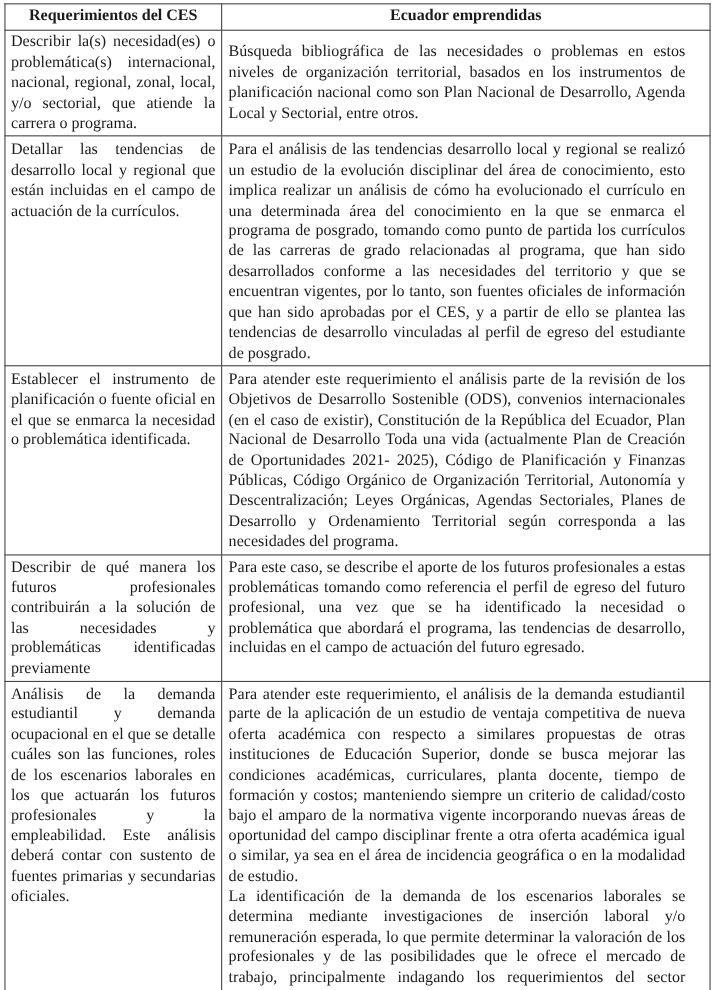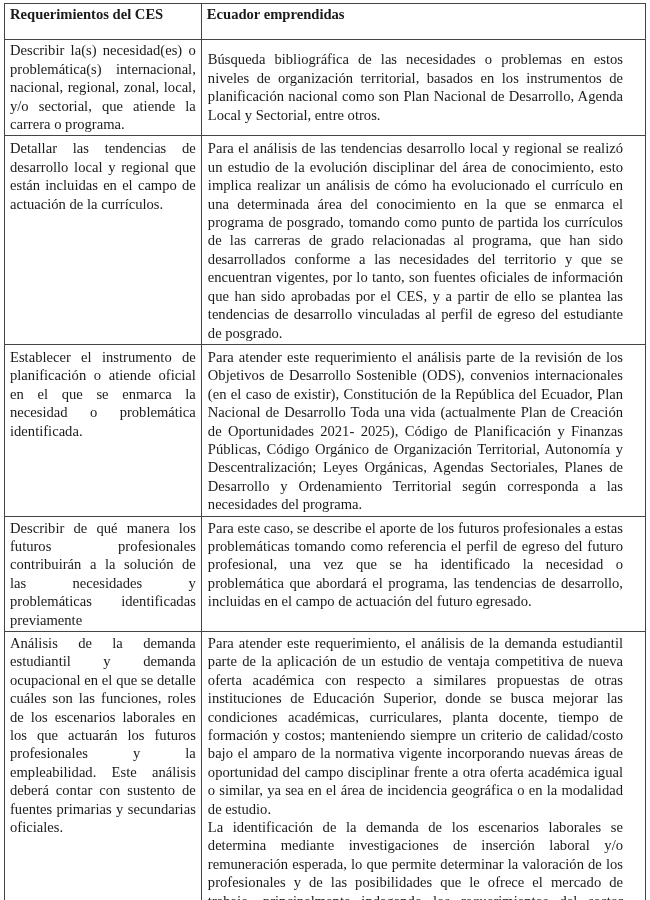--- a/index.html
+++ b/index.html
@@ -7,21 +7,21 @@
   .tbl {
     position:absolute; left:4px; top:3px; width:642px;
     border-collapse:collapse; table-layout:fixed;
     font-family:"Liberation Serif", "DejaVu Serif", serif;
     font-size:14.6px; line-height:18.4px; color:#1a1a1a;
   }
   .tbl td, .tbl th {
     border:1.5px solid #444; padding:1px 5px 2px 5px; vertical-align:top;
     text-align:justify;
   }
-  .tbl th { font-weight:bold; padding-top:1px; padding-bottom:16px; height:18px; }
+  .tbl th { font-weight:bold; text-align:center; padding-top:1px; padding-bottom:4px; height:18px; }
   .c1 { width:191px; }
   .c2 { width:431px; }
   .tbl td.act { padding-left:6px; padding-right:22px; }
   .row1 td { height:80px; }
   .row1 td.act { padding-top:10px; }
   .row2 td { height:188px; padding-top:3px; }
   .row3 td { height:146px; padding-top:3px; }
   .row4 td { height:89px; padding-top:2px;margin-top:48px; }
   .row5 td { height:354px; padding-top:2px; }
   p.para { margin:0; }
@@ -47,21 +47,21 @@
         <p class="para">Búsqueda bibliográfica de las necesidades o problemas en estos niveles de organización territorial, basados en los instrumentos de planificación nacional como son Plan Nacional de Desarrollo, Agenda Local y Sectorial, entre otros.</p>
       </td>
     </tr>
     <tr class="row2">
       <td>Detallar las tendencias de desarrollo local y regional que están incluidas en el campo de actuación de la currículos.</td>
       <td class="act">
         <p class="para">Para el análisis de las tendencias desarrollo local y regional se realizó un estudio de la evolución disciplinar del área de conocimiento, esto implica realizar un análisis de cómo ha evolucionado el currículo en una determinada área del conocimiento en la que se enmarca el programa de posgrado, tomando como punto de partida los currículos de las carreras de grado relacionadas al programa, que han sido desarrollados conforme a las necesidades del territorio y que se encuentran vigentes, por lo tanto, son fuentes oficiales de información que han sido aprobadas por el CES, y a partir de ello se plantea las tendencias de desarrollo vinculadas al perfil de egreso del estudiante de posgrado.</p>
       </td>
     </tr>
     <tr class="row3">
-      <td>Establecer el instrumento de planificación o atiende oficial en el que se enmarca la necesidad o problemática identificada.</td>
+      <td>Establecer el instrumento de planificación o fuente oficial en el que se enmarca la necesidad o problemática identificada.</td>
       <td class="act">
         <p class="para">Para atender este requerimiento el análisis parte de la revisión de los Objetivos de Desarrollo Sostenible (ODS), convenios internacionales (en el caso de existir), Constitución de la República del Ecuador, Plan Nacional de Desarrollo Toda una vida (actualmente Plan de Creación de Oportunidades 2021- 2025), Código de Planificación y Finanzas Públicas, Código Orgánico de Organización Territorial, Autonomía y Descentralización; Leyes Orgánicas, Agendas Sectoriales, Planes de Desarrollo y Ordenamiento Territorial según corresponda a las necesidades del programa.</p>
       </td>
     </tr>
     <tr class="row4">
       <td>Describir de qué manera los futuros profesionales contribuirán a la solución de las necesidades y problemáticas identificadas previamente</td>
       <td class="act">
         <p class="para">Para este caso, se describe el aporte de los futuros profesionales a estas problemáticas tomando como referencia el perfil de egreso del futuro profesional, una vez que se ha identificado la necesidad o problemática que abordará el programa, las tendencias de desarrollo, incluidas en el campo de actuación del futuro egresado.</p>
       </td>
     </tr>

